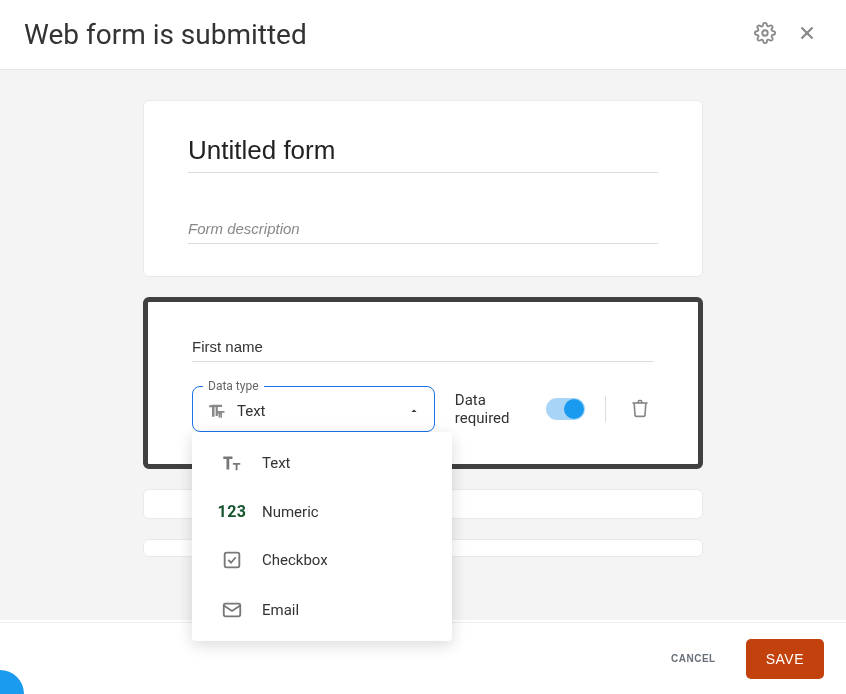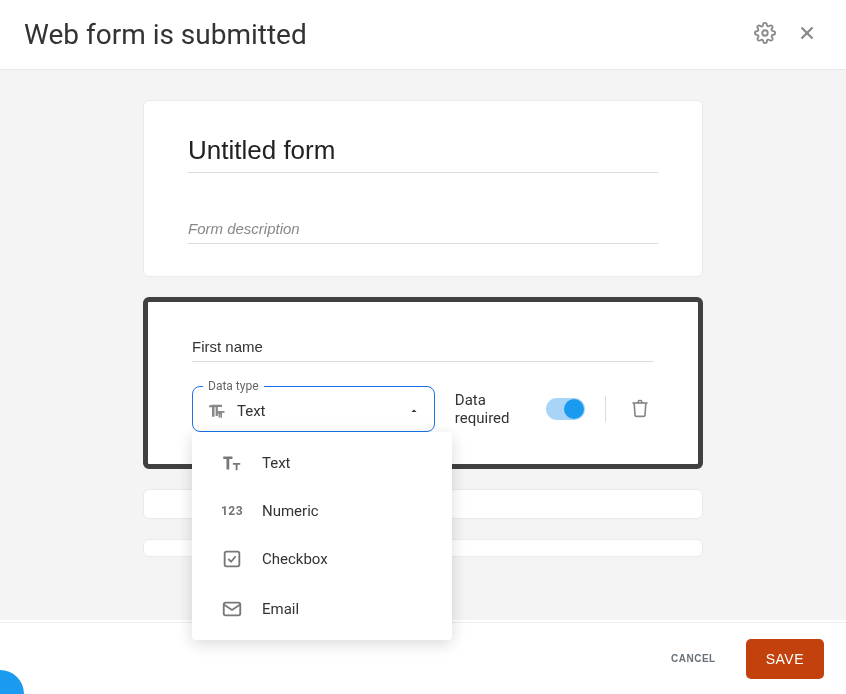--- a/index.html
+++ b/index.html
@@ -236,24 +236,24 @@
       border: none;
       color: #fff;
       font-size: 14px;
       font-weight: 400;
       letter-spacing: 0.5px;
       cursor: pointer;
       padding: 12px 20px;
       border-radius: 5px;
     }
     .numeric-text {
-      font-size: 12px;
+      font-size: 16px;
       font-weight: 700;
       letter-spacing: 0.5px;
-      color: #737373;
+      color: #14532d;
     }
     .blue-bubble {
       position: absolute;
       left: 0;
       bottom: 0;
       width: 24px;
       height: 24px;
       background: #1a9bf0;
       border-top-right-radius: 24px;
     }

